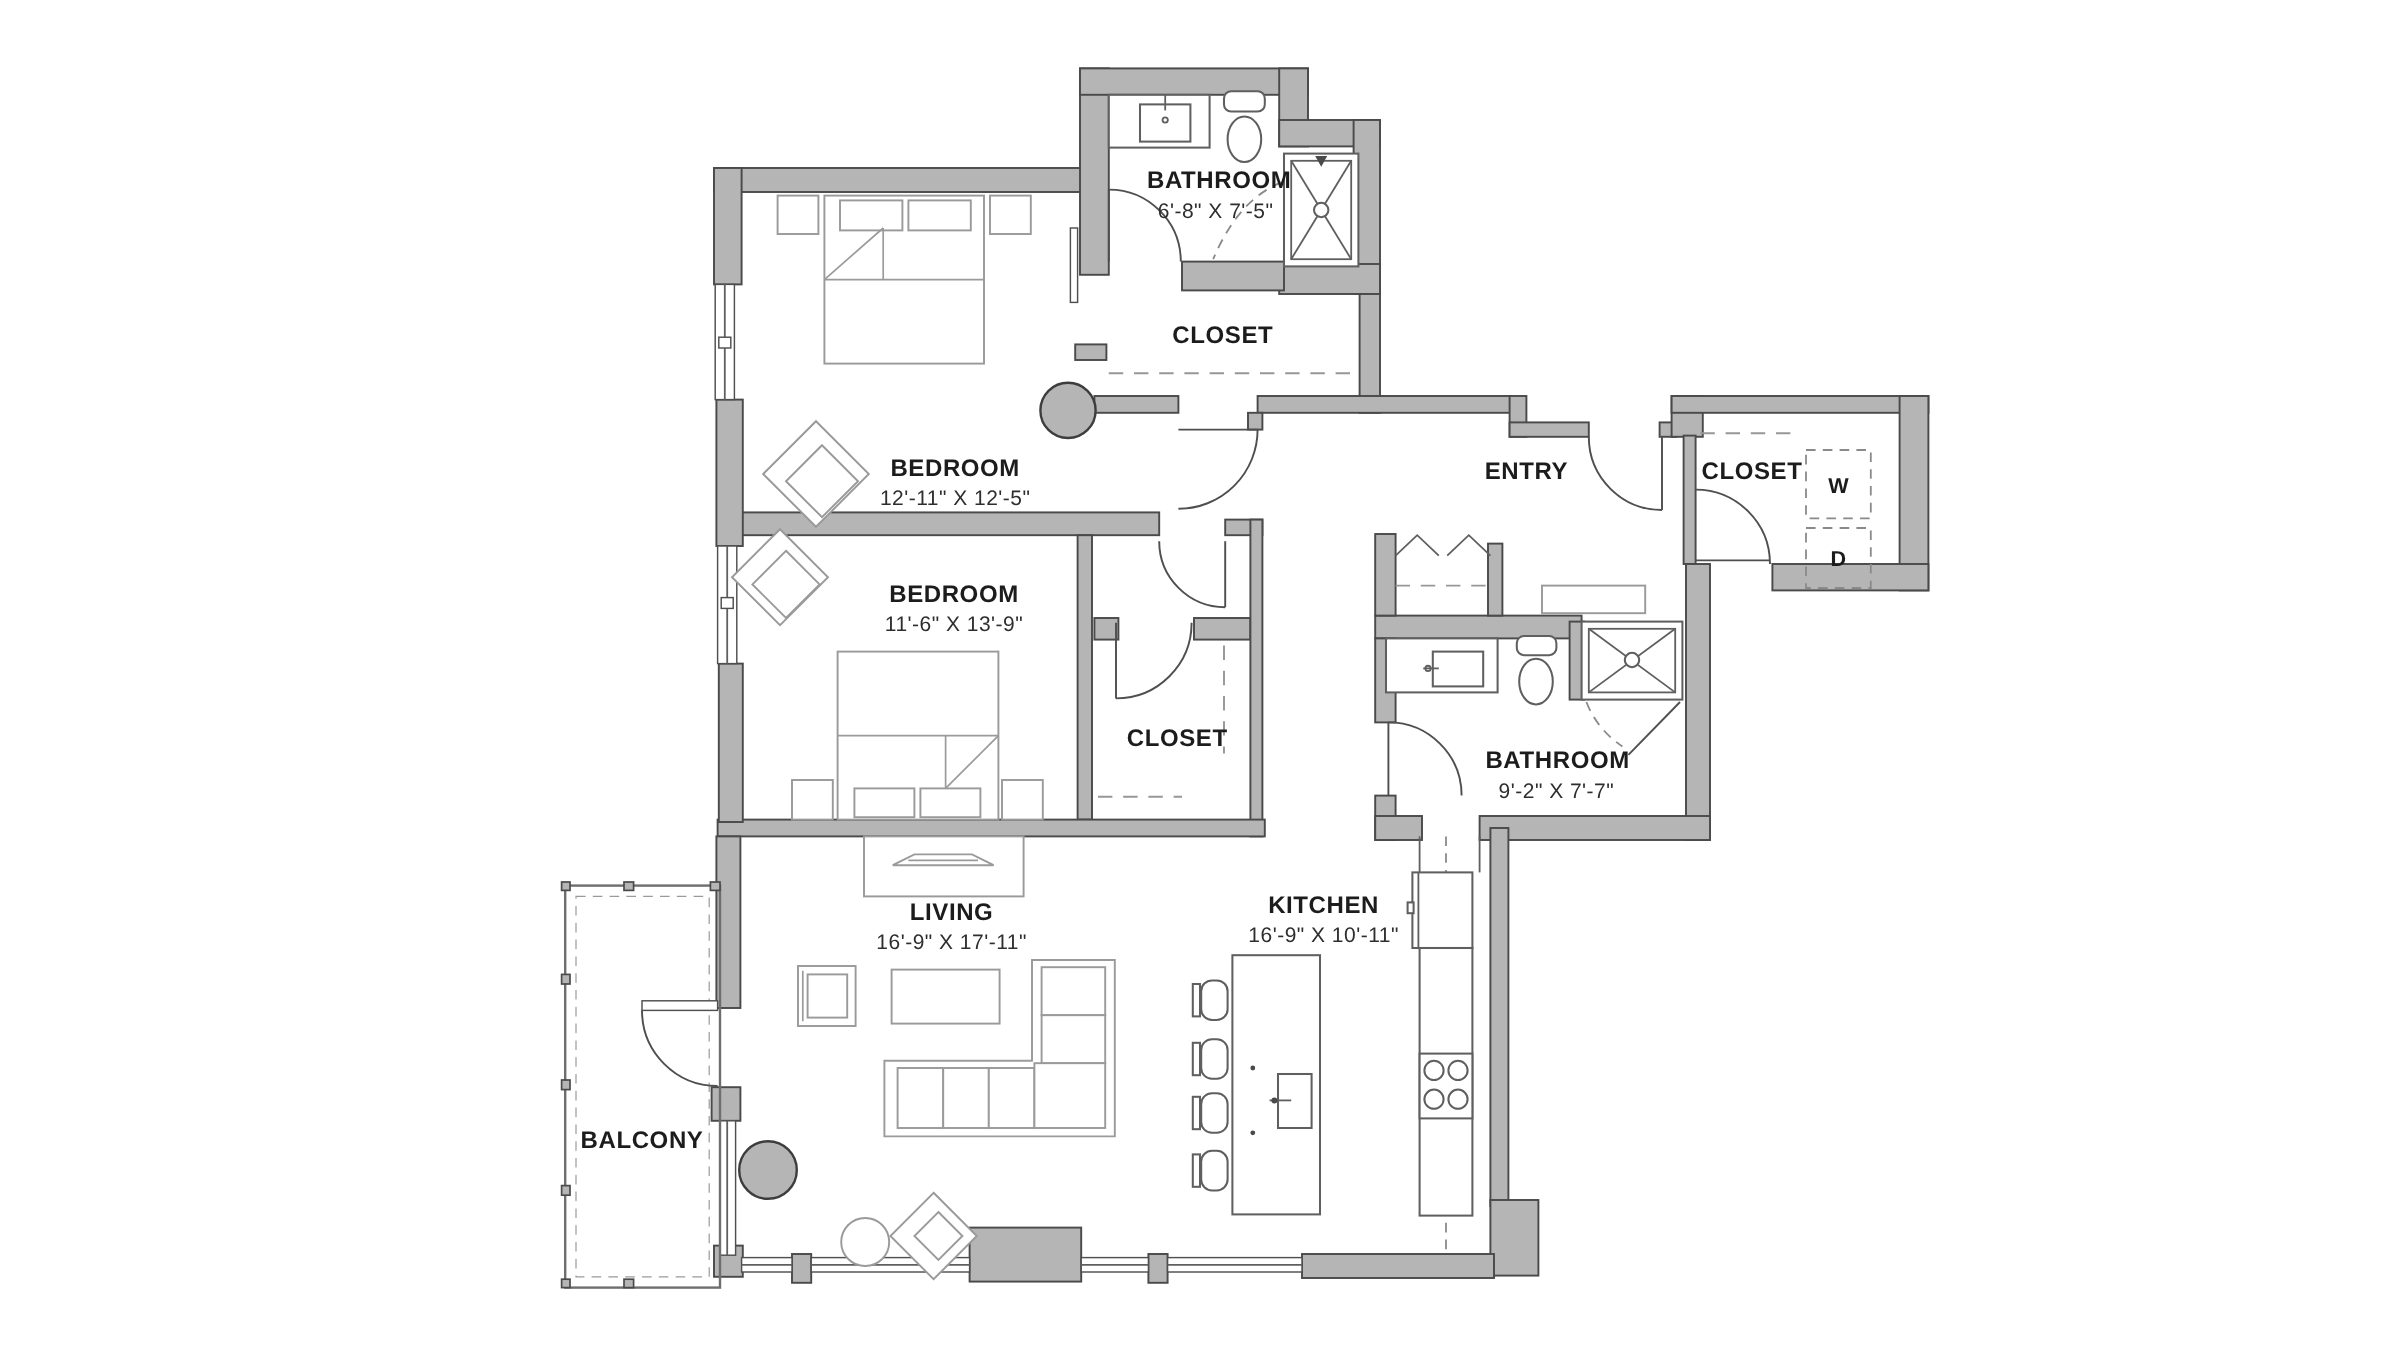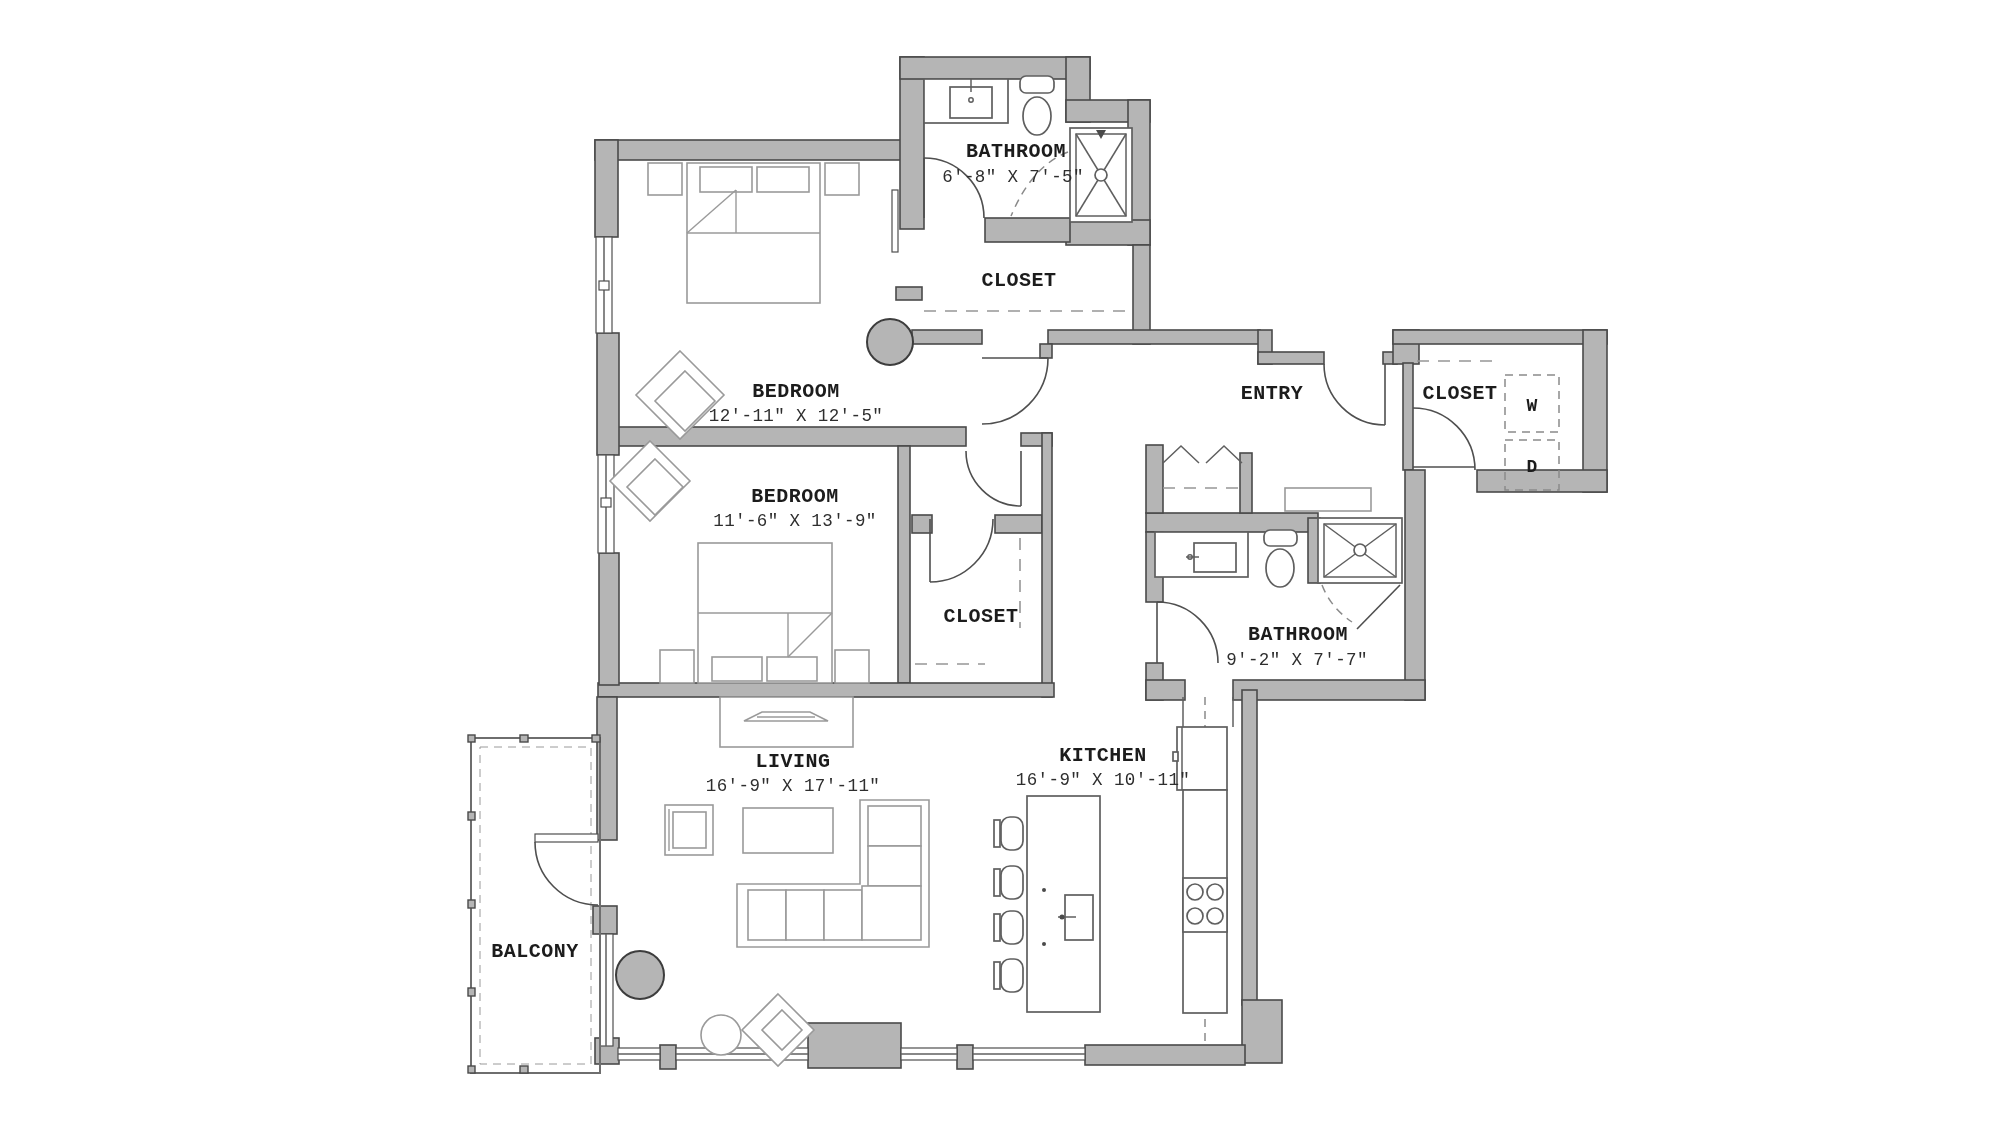--- a/index.html
+++ b/index.html
@@ -1,16 +1,16 @@
 <!DOCTYPE html>
 <html><head>
 <meta charset="utf-8">
 <style>
   html,body{margin:0;padding:0;background:#fff;}
-  .stage{width:2000px;height:1126px;position:relative;background:#fff;font-family:Liberation Mono, monospace;}
+  .stage{width:2000px;height:1126px;position:relative;background:#fff;font-family:Liberation Sans, sans-serif;}
   svg{display:block;}
   .wall{fill:#b5b5b5;stroke:#4a4a4a;stroke-width:1.6;}
   .col{fill:#b5b5b5;stroke:#3d3d3d;stroke-width:2;}
   .win{fill:#fff;stroke:#4f4f4f;stroke-width:1.2;}
   .fur{fill:#fff;stroke:#9a9a9a;stroke-width:1.6;}
   .furl{stroke:#9a9a9a;stroke-width:1.4;fill:none;}
   .fix{fill:#fff;stroke:#5f5f5f;stroke-width:1.7;}
   .fixl{stroke:#5f5f5f;stroke-width:1.5;fill:none;}
   .door{stroke:#4f4f4f;stroke-width:1.6;fill:none;}
   .dash{stroke:#979797;stroke-width:1.6;fill:none;stroke-dasharray:12 9;}

